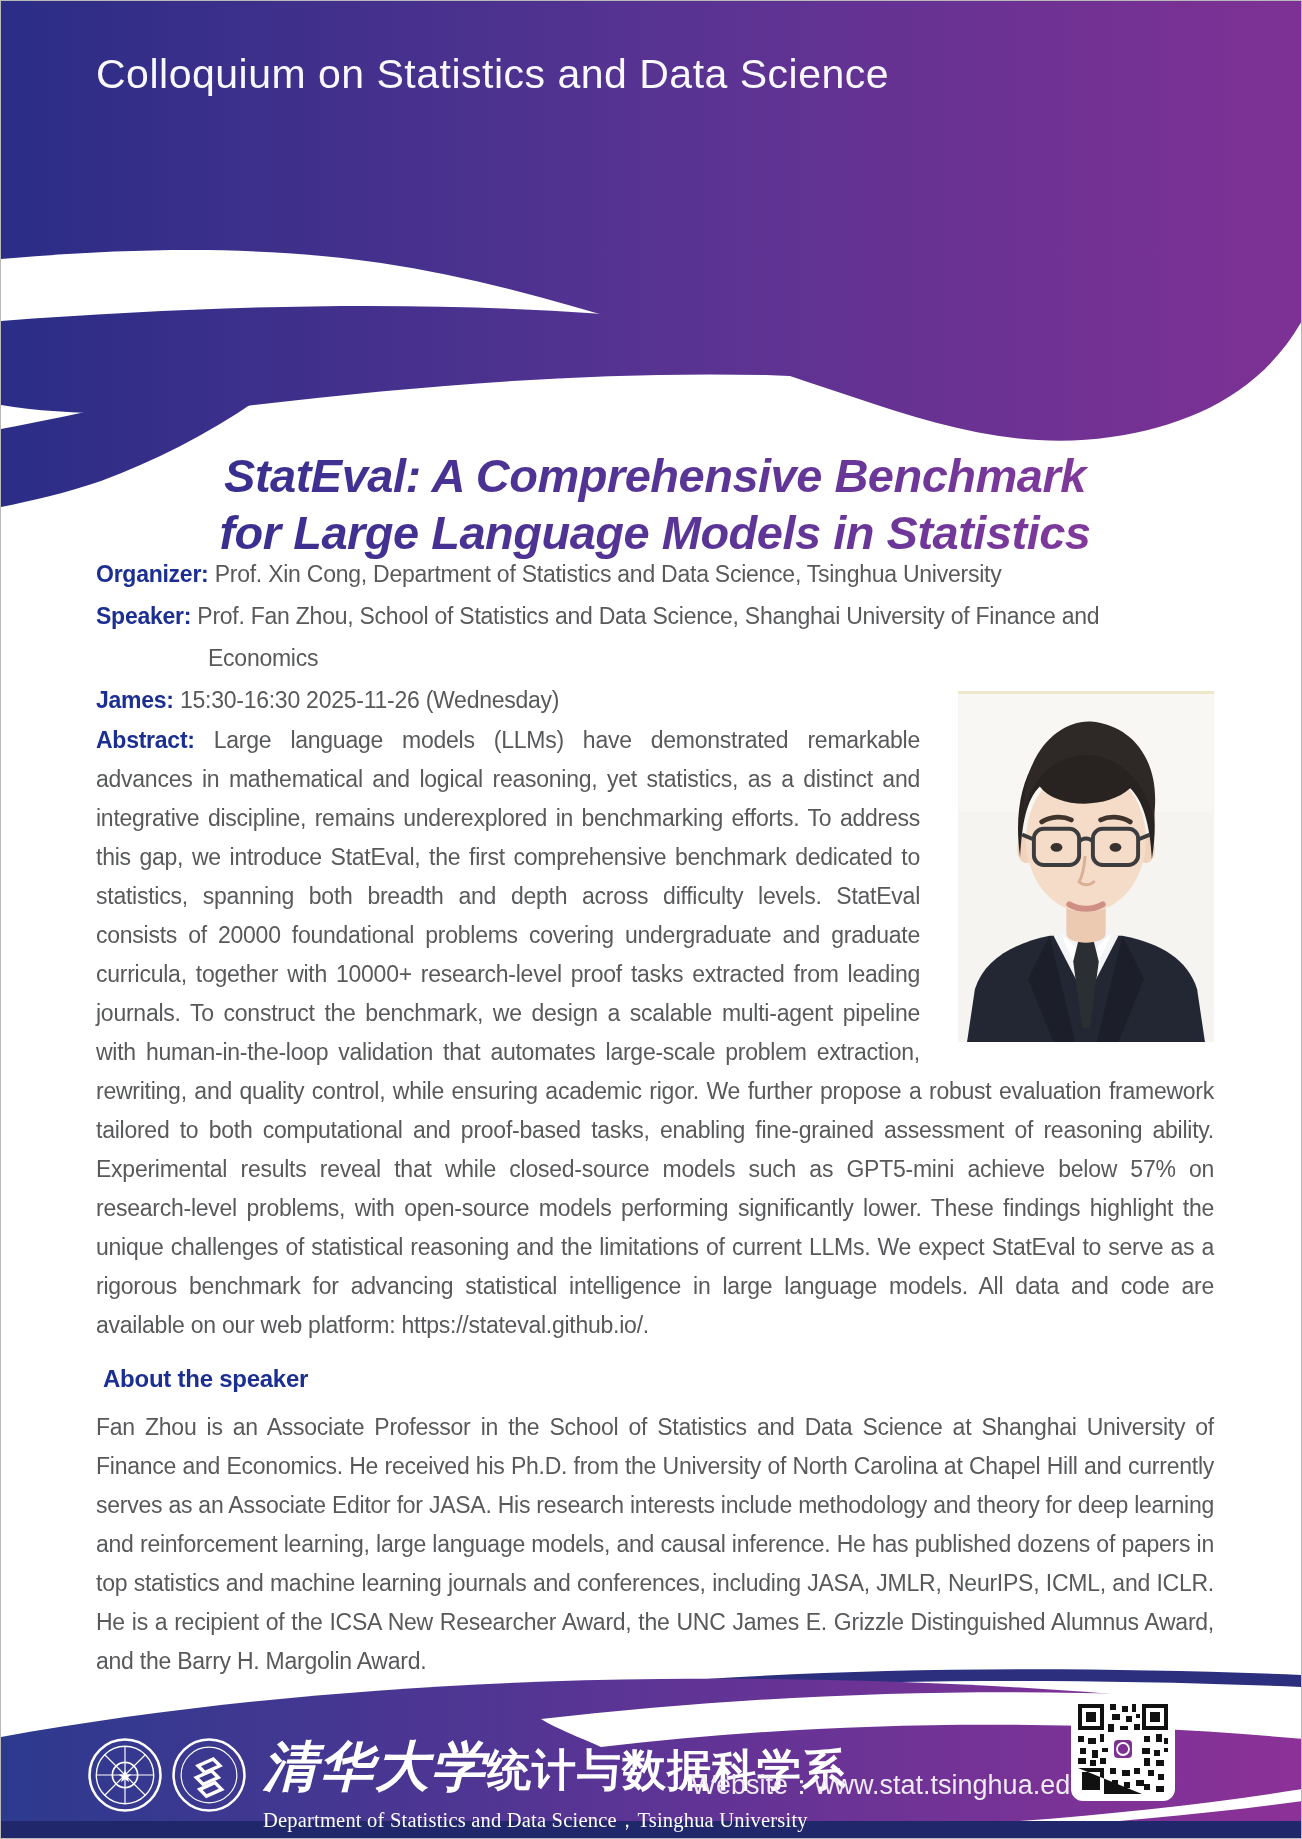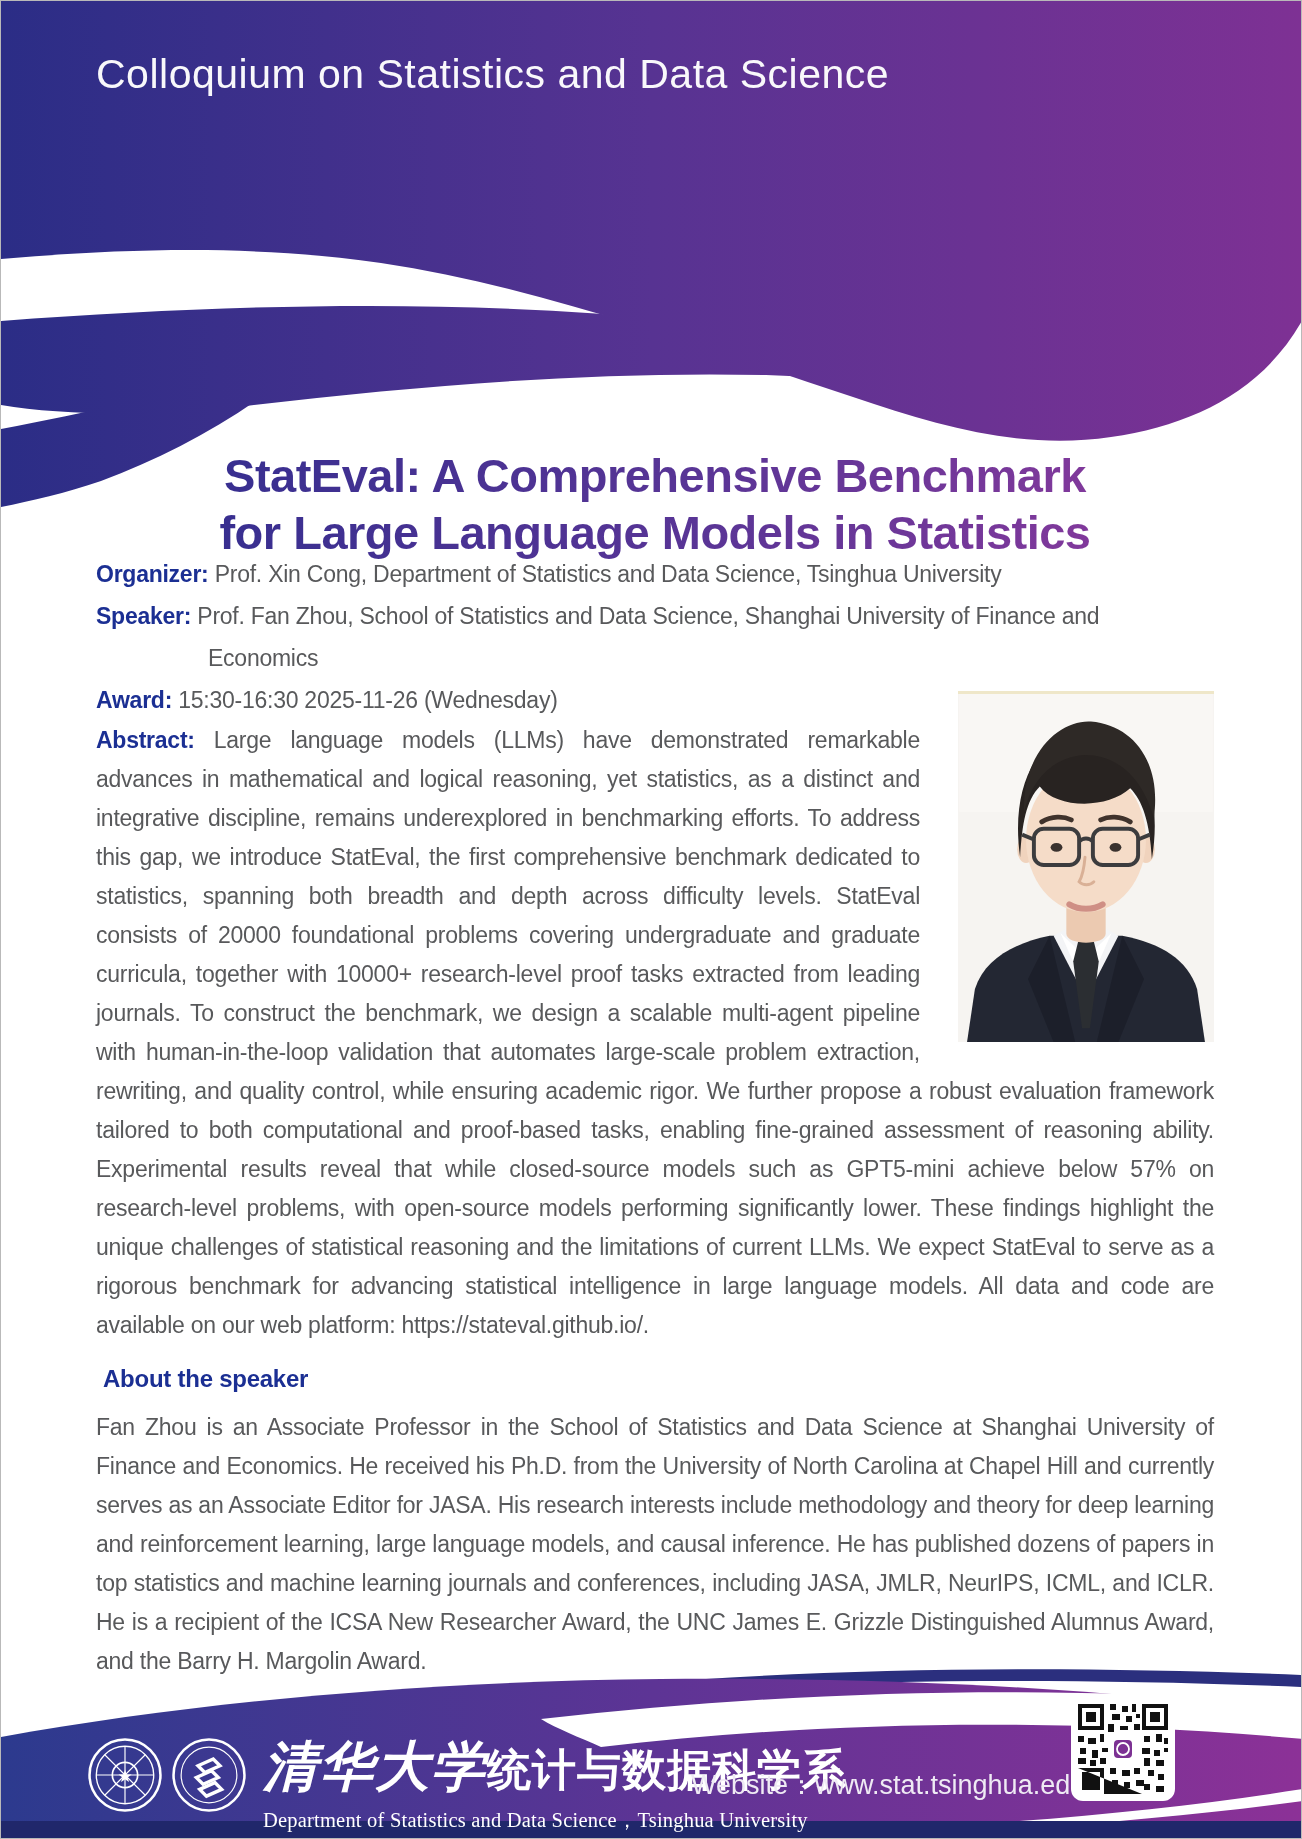--- a/index.html
+++ b/index.html
@@ -17,21 +17,21 @@
   .hdr-cn { font-size:52px; letter-spacing:2px; font-weight:400; line-height:62px; }
   .hdr-en { font-size:41px; font-weight:400; letter-spacing:0.5px; line-height:50px; margin-top:6px; opacity:0.97; }
 
   
   .talk-title {
     position:absolute; left:95px; top:446px; width:1118px; z-index:3;
     text-align:center; font-weight:bold; font-size:47px; line-height:57px; letter-spacing:-0.5px;
   }
   .talk-title .tline {
     background:linear-gradient(90deg,#2f2d8e 0%, #5a3596 55%, #8d3a9d 100%);
-    -webkit-background-clip:text; background-clip:text; color:transparent;
+    -webkit-background-clip:text; background-clip:text; color:transparent;font-style:italic;
   }
 
   
   .content {
     position:absolute; left:95px; top:552px; width:1118px; z-index:3;
     color:#58595b; font-size:23px; letter-spacing:-0.25px;
   }
   .info-line { margin:0; line-height:42px; }
   .info-line b, .lab { color:#1b2f93; font-weight:bold; }
   .hang { padding-left:112px; text-indent:-112px; }
@@ -89,21 +89,21 @@
   </div>
 
   <div class="content">
 
     <p class="info-line"><b>Organizer:</b>
       <span>Prof. Xin Cong, Department of Statistics and Data Science, Tsinghua University</span></p>
 
     <p class="info-line hang"><b>Speaker:</b>
       <span>Prof. Fan Zhou, School of Statistics and Data Science, Shanghai University of Finance and Economics</span></p>
 
-    <p class="info-line"><b>Award:</b>
+    <p class="info-line"><b>James:</b>
       <span>15:30-16:30 2025-11-26 (Wednesday)</span></p>
 
     <div class="portrait">
       <svg viewBox="0 0 258 354">
         <rect x="0" y="0" width="258" height="354" fill="#f6f4f1"></rect>
         <rect x="0" y="0" width="258" height="120" fill="#f9f7f4"></rect>
 
         <path d="M8,354 L16,300 C26,270 54,254 92,246 L166,246 C206,254 232,270 242,300 L250,354 Z" fill="#232733"></path>
         <path d="M92,246 L70,290 L96,354 L118,354 Z" fill="#1c1f2a"></path>
         <path d="M166,246 L188,290 L162,354 L140,354 Z" fill="#1c1f2a"></path>

